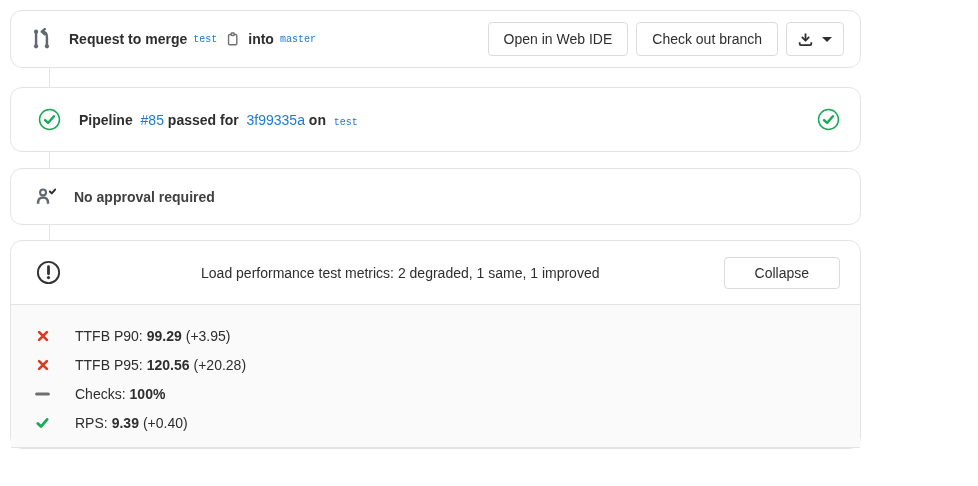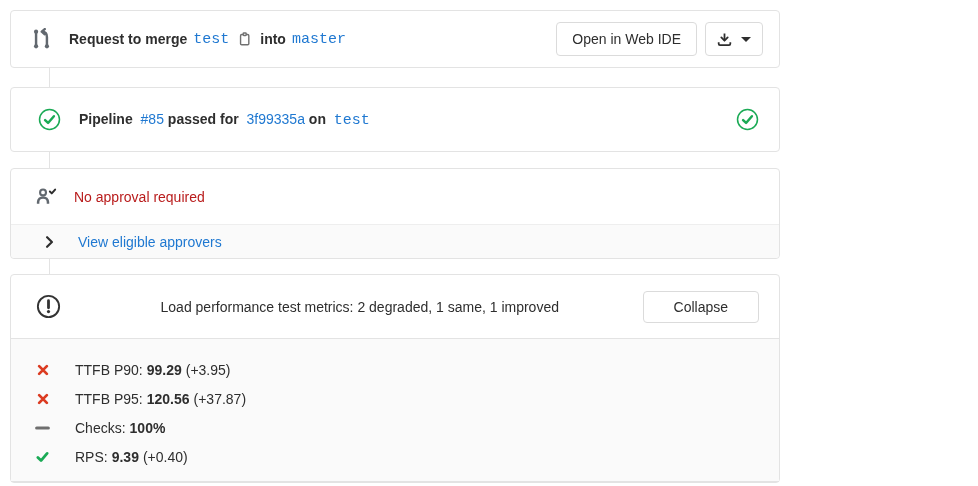--- a/index.html
+++ b/index.html
@@ -9,36 +9,36 @@
     background: #ffffff;
     font-family: "Liberation Sans", sans-serif;
     font-size: 14px;
     color: #2e2e2e;
   }
   .page { padding: 10px 10px 0 10px; }
 
   .card {
     background: #fff;
     border: 1px solid #e3e3e3;
-    border-radius: 4px;
-    width: 770px;
+    border-radius: 12px;
+    width: 851px;
   }
   .connector { width: 1px; background: #e3e3e3; margin-left: 39px; }
   .c1 { height: 19px; }
   .c2 { height: 16px; }
   .c3 { height: 15px; }
 
   
   .mr-card { height: 58px; display: flex; align-items: center; padding: 0 16px 0 21px; }
   .mr-icon { flex: 0 0 auto; width: 20px; margin-right: 17px; color: #62686f; display: flex; align-items: center; }
   .mr-text { flex: 1 1 auto; display: flex; align-items: center; white-space: nowrap; }
   .bold { font-weight: 700; }
   .mono-link {
     font-family: "Liberation Mono", "DejaVu Sans Mono", monospace;
-    font-size: 15px;
+    font-size: 10px;
     color: #1f78d1;
   }
   .sans-link { color: #1f78d1; }
   .mr-text > * { margin-right: 6px; }
   .copy-btn { display: inline-flex; align-items: center; cursor: pointer; margin: 0 8px 0 2px; color: #707070; }
   .btn {
     display: inline-flex; align-items: center; justify-content: center;
     height: 34px; padding: 16px 15px;
     background: #fff;
     border: 1px solid #dbdbdb;
@@ -59,21 +59,21 @@
   
   .pipeline-card { height: 65px; display: flex; align-items: center; padding: 0 20px 0 27px; justify-content: space-between; }
   .ci-status-icon { flex: 0 0 auto; display: flex; align-items: center; margin-right: 18px; }
   .pipeline-text { flex: 1 1 auto; white-space: nowrap; }
   .pipeline-text > span { margin-right: 4px; }
   .mini-graph { flex: 0 0 auto; display: flex; align-items: center; cursor: pointer; }
 
   
   .approval-main { height: 55px; display: flex; align-items: center; padding: 0 16px 0 25px; }
   .approver-icon { flex: 0 0 auto; margin-right: 17px; display: flex; align-items: center; color: #62686f; }
-  .muted { color: #b91c1c; }
+  .muted { color: #404040; font-weight: bold; }
   .approval-sub {
     height: 34px; display: flex; align-items: center;
     background: #fafafa;
     border-top: 1px solid #eeeeee;
     border-radius: 0 0 4px 4px;
     padding: 0 16px 0 34px;
     cursor: pointer;
   }
   .chevron { display: flex; align-items: center; margin-right: 24px; color: #2e2e2e; }
   a.plain-link { color: #1f78d1; text-decoration: none; cursor: pointer; }
@@ -118,20 +118,21 @@
       <span class="copy-btn">
         <svg width="15" height="16" viewBox="0 0 16 16" fill="none" stroke="currentColor" stroke-width="1.5">
           <rect x="3.8" y="3.2" width="8.8" height="11" rx="1.2"></rect>
           <rect x="6.6" y="1.6" width="3.2" height="2.6" rx="0.7" fill="#ffffff"></rect>
         </svg>
       </span>
       <span class="bold">into</span>
       <a class="mono-link">master</a>
     </span>
     <button class="btn">Open in Web IDE</button>
+    <button class="btn">Check out branch</button>
     <button class="btn btn-download">
       <span>
         <svg width="15" height="15" viewBox="0 0 16 16" fill="none" stroke="#2e2e2e" stroke-width="1.9">
           <line x1="8" y1="1.6" x2="8" y2="8.8"></line>
           <path d="M4.6 5.8 L8 9.3 L11.4 5.8" stroke-linecap="round" stroke-linejoin="round"></path>
           <path d="M1.8 10.8 L1.8 12.6 C1.8 13.4 2.4 14 3.2 14 L12.8 14 C13.6 14 14.2 13.4 14.2 12.6 L14.2 10.8"></path>
         </svg>
       </span>
       <span class="caret"></span>
     </button>
@@ -168,28 +169,20 @@
     <div class="approval-main">
       <span class="approver-icon">
         <svg width="21" height="19" viewBox="0 0 20 17" fill="none">
           <circle cx="6.7" cy="4.6" r="2.8" stroke="currentColor" stroke-width="2"></circle>
           <path d="M2 15.5 L2 13.8 C2 11.2 4.1 9.4 6.7 9.4 C9.3 9.4 11.4 11.2 11.4 13.8 L11.4 15.5" stroke="currentColor" stroke-width="2.4"></path>
           <path d="M13.2 3.7 L15 5.5 L18.2 1.9" stroke="#2e2e2e" stroke-width="1.9" stroke-linecap="round" stroke-linejoin="round"></path>
         </svg>
       </span>
       <span class="muted">No approval required</span>
     </div>
-    <div class="approval-sub">
-      <span class="chevron">
-        <svg width="9" height="12" viewBox="0 0 8 12" fill="none">
-          <path d="M1.6 1.2 L6.4 6 L1.6 10.8" stroke="currentColor" stroke-width="2.2" stroke-linecap="round" stroke-linejoin="round"></path>
-        </svg>
-      </span>
-      <a class="plain-link">View eligible approvers</a>
-    </div>
   </div>
 
   <div class="connector c3"></div>
 
   <div class="card">
     <div class="perf-header">
       <span class="alert-icon">
         <svg width="25" height="25" viewBox="0 0 24 24" fill="none">
           <circle cx="12" cy="12" r="10.2" stroke="currentColor" stroke-width="1.8"></circle>
           <line x1="12" y1="6.4" x2="12" y2="13.2" stroke="currentColor" stroke-width="2.7" stroke-linecap="round"></line>
@@ -212,21 +205,21 @@
         </span>
       </div>
 
       <div class="metric-row">
         <span class="metric-icon">
           <svg width="12" height="12" viewBox="0 0 14 14" fill="none">
             <path d="M2.5 2.5 L11.5 11.5 M11.5 2.5 L2.5 11.5" stroke="#db3b21" stroke-width="3.2" stroke-linecap="round"></path>
           </svg>
         </span>
         <span class="metric-text">
-          <span class="mlabel">TTFB P95:</span><span class="mvalue">120.56</span><span class="mdelta">(+37.87)</span>
+          <span class="mlabel">TTFB P95:</span><span class="mvalue">120.56</span><span class="mdelta">(+20.28)</span>
         </span>
       </div>
 
       <div class="metric-row">
         <span class="metric-icon">
           <svg width="15" height="6" viewBox="0 0 16 6" fill="none">
             <line x1="1.8" y1="3" x2="14.2" y2="3" stroke="#6e6e6e" stroke-width="3.4" stroke-linecap="round"></line>
           </svg>
         </span>
         <span class="metric-text">

